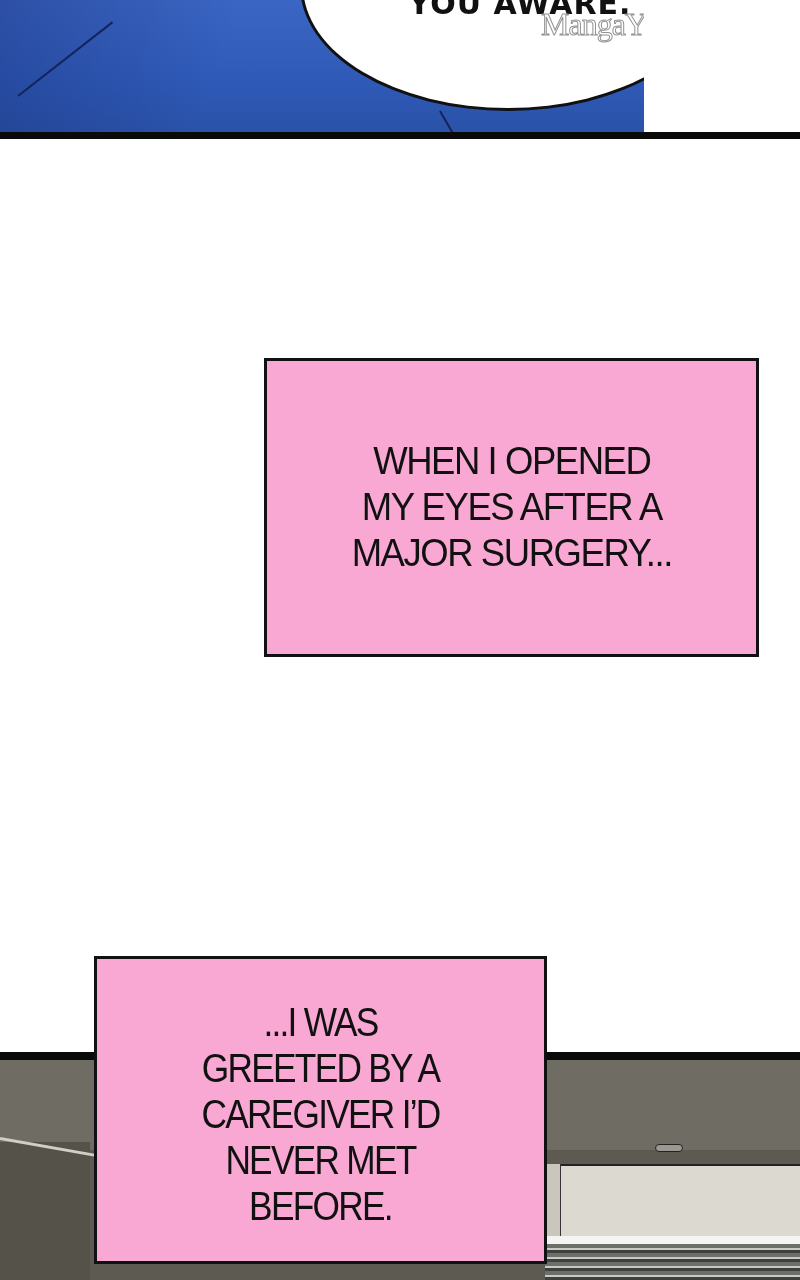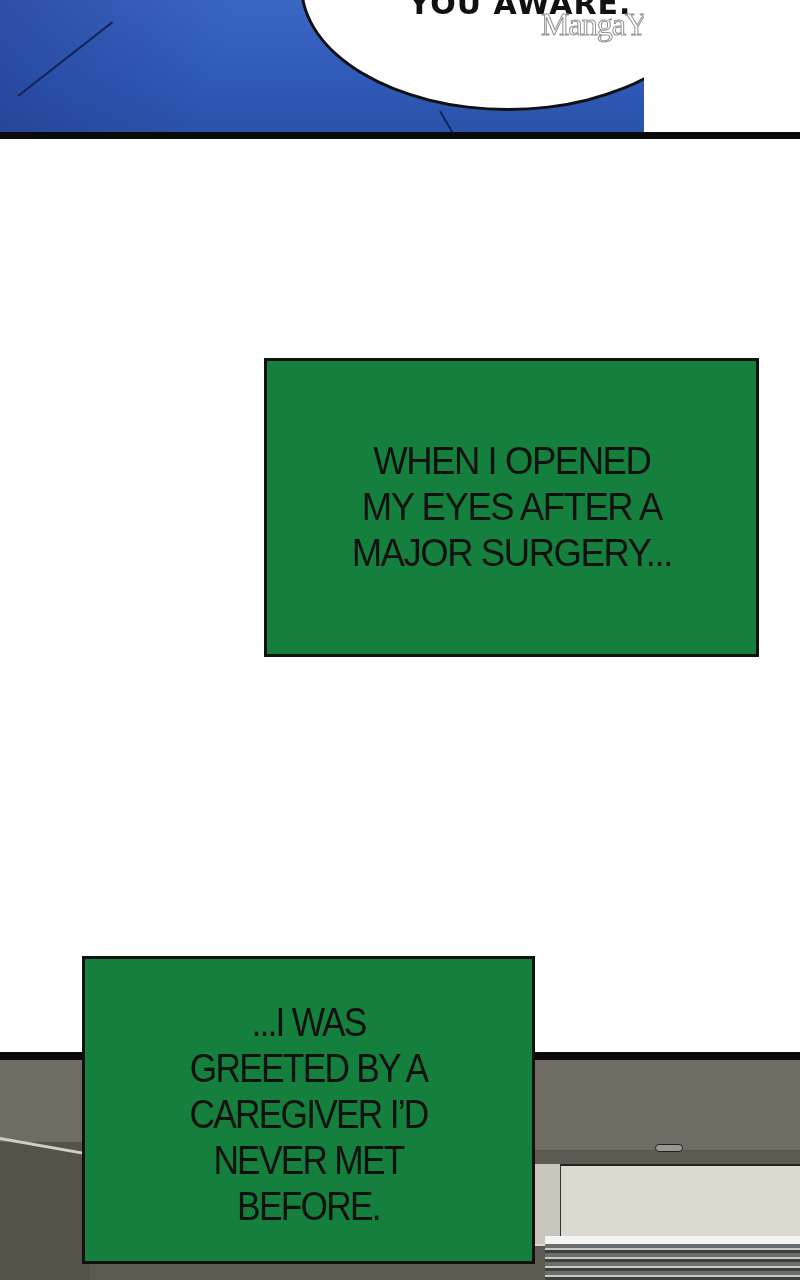--- a/index.html
+++ b/index.html
@@ -15,41 +15,41 @@
   .bubble-text{position:absolute;left:400px;top:-14px;width:240px;text-align:center;
     font-family:"DejaVu Sans",sans-serif;font-weight:bold;font-size:30px;color:#111;letter-spacing:1px;}
   .right-strip{position:absolute;left:730px;top:0;width:70px;height:132px;background:#6a675c;}
   .right-stripe{position:absolute;left:735px;top:20px;width:20px;height:112px;
     background:repeating-linear-gradient(45deg,#cfd6e2 0 4px,#5a6170 4px 8px);}
   .white-band{position:absolute;left:705px;top:20px;width:110px;height:16px;background:#f2f2f2;
     border:2px solid #222;transform:rotate(28deg);transform-origin:left center;}
   .watermark{position:absolute;left:541px;top:6px;font-family:Liberation Serif, serif;font-size:32px;
     letter-spacing:-1px;color:#fff;-webkit-text-stroke:1px #888;opacity:.9;}
 
-  .caption-box{position:absolute;background:#15803d;border:3px solid #111;box-sizing:border-box;
+  .caption-box{position:absolute;background:#f9a8d4;border:3px solid #111;box-sizing:border-box;
     display:flex;align-items:center;justify-content:center;}
   .caption-box-1{left:264px;top:358px;width:495px;height:299px;}
   .caption-text{font-family:"Liberation Sans",sans-serif;color:#111;text-align:center;text-transform:uppercase;}
   .caption-text-1{font-size:38px;line-height:46px;letter-spacing:-1.5px;transform:scaleX(.96);margin-top:-2px;}
   .caption-line{display:block;}
 
   .panel-bottom{position:absolute;left:0;top:1052px;width:800px;height:228px;background:#5d5a52;overflow:hidden;}
   .panel-bottom-border{position:absolute;left:0;top:1052px;width:800px;height:8px;background:#0a0a0a;}
   .ceiling{position:absolute;left:0;top:8px;width:800px;height:90px;background:#6e6c63;}
   .wall-left{position:absolute;left:0;top:90px;width:90px;height:140px;background:#55524a;}
   .trim-left{position:absolute;left:0;top:85px;width:100px;height:3px;background:#cfcfc6;transform:rotate(10deg);transform-origin:left center;}
   .wall-right{position:absolute;left:535px;top:112px;width:270px;height:80px;background:#dcdad0;border-top:2px solid #222;}
   .wall-right-side{position:absolute;left:535px;top:112px;width:25px;height:80px;background:#c9c7bd;border-right:1px solid #333;}
   .blinds{position:absolute;left:545px;top:192px;width:260px;height:40px;
     background:repeating-linear-gradient(180deg,#6c6f6a 0 4px,#c7cbc4 4px 6px,#3e413d 6px 9px);}
   .blinds-top{position:absolute;left:545px;top:184px;width:260px;height:10px;background:#f4f4f2;border-bottom:2px solid #222;}
   .ceiling-curve{position:absolute;border:1px solid #1c1c1a;border-radius:50%;}
   .vent{position:absolute;left:655px;top:92px;width:26px;height:6px;border:1px solid #222;border-radius:4px;background:#9a9890;}
 
-  .caption-box-2{left:82px;top:956px;width:453px;height:308px;}
+  .caption-box-2{left:94px;top:956px;width:453px;height:308px;}
   .caption-text-2{font-size:41px;line-height:46px;letter-spacing:-2px;transform:scaleX(.86);margin-top:8px;}
 </style>
 </head>
 <body>
 
 <div class="panel-top">
   <div class="blue-shadow"></div>
   <div class="fold-line" style="left:18px;top:95px;width:120px;transform:rotate(-38deg);"></div>
   <div class="fold-line" style="left:440px;top:110px;width:40px;transform:rotate(60deg);"></div>
   <div class="right-strip"></div>

